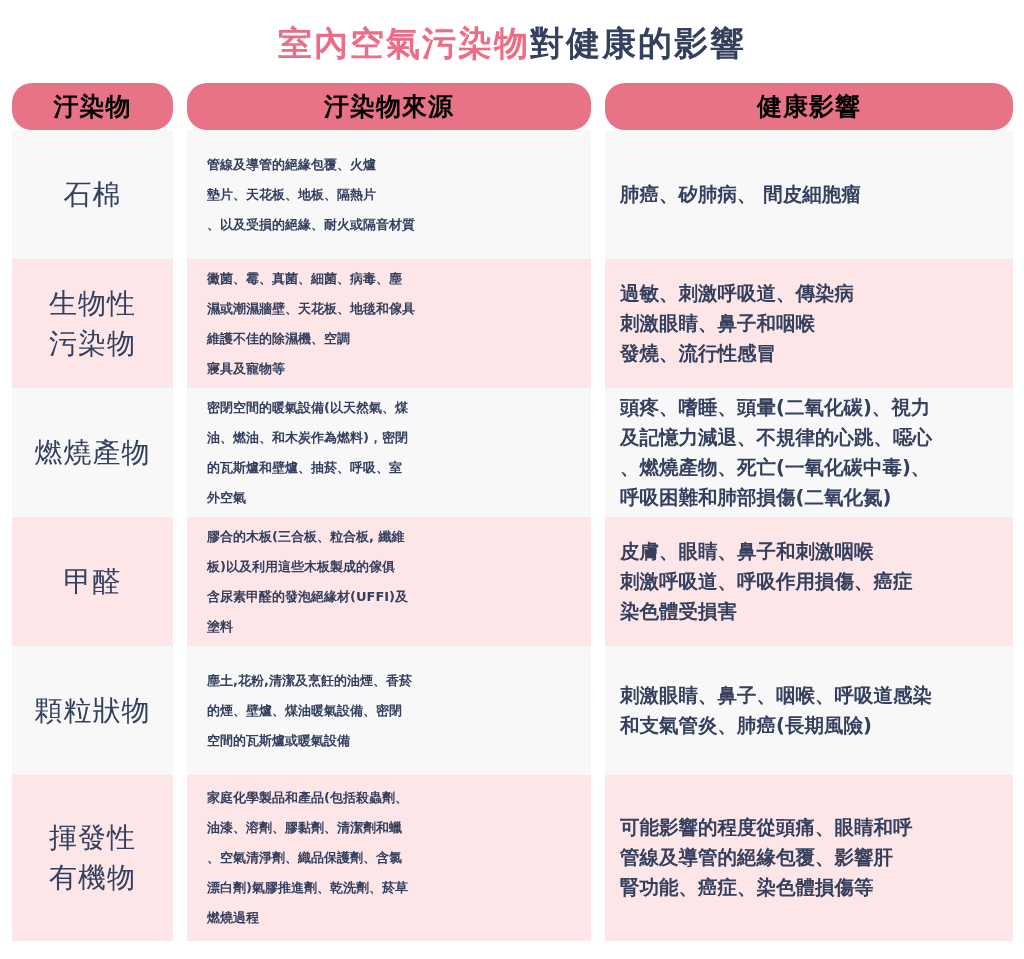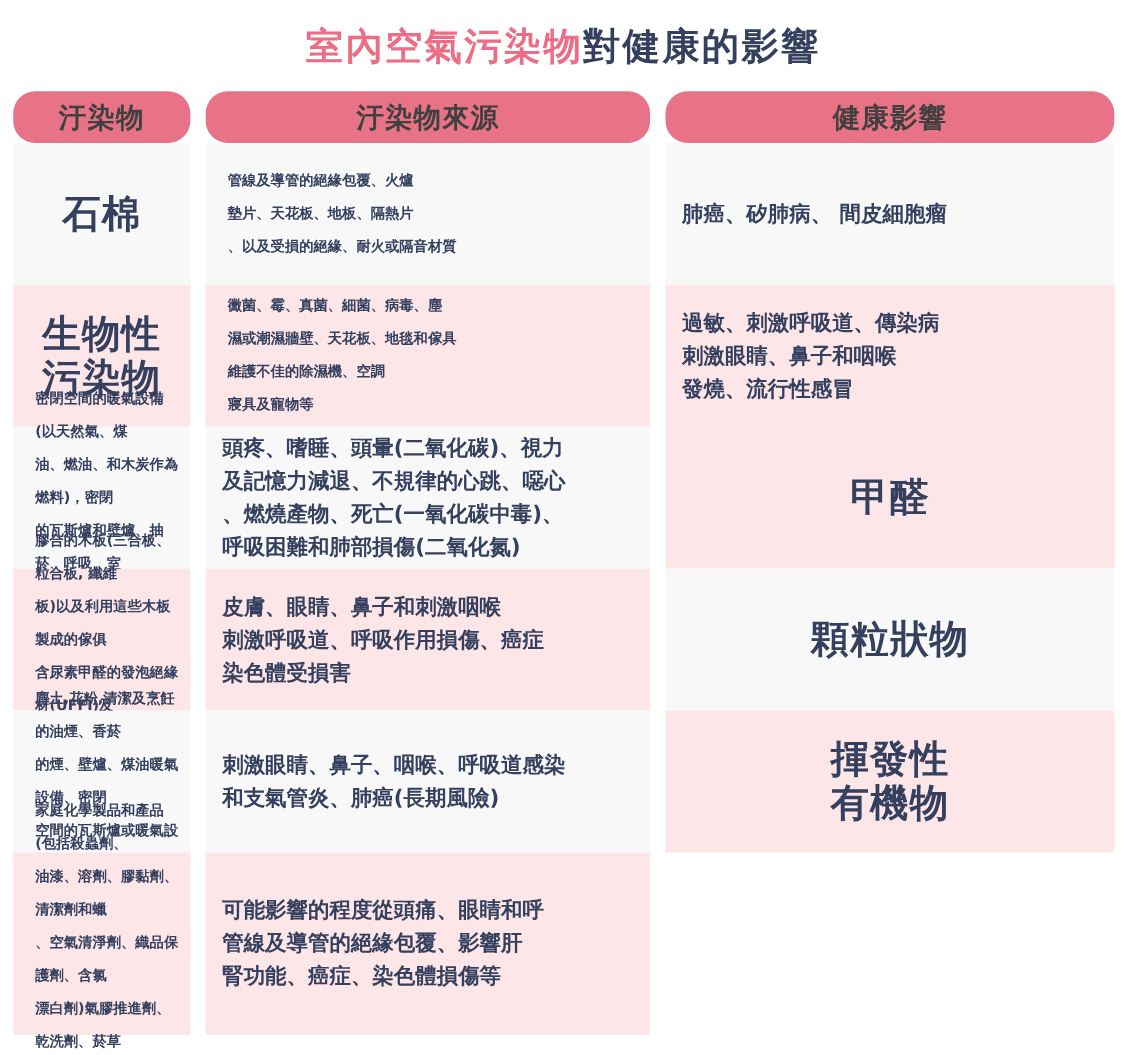--- a/index.html
+++ b/index.html
@@ -17,31 +17,31 @@
     .title .pink { color: #ec6d86; }
     .title .navy { color: #35405f; }
     .grid {
       position: absolute; top: 83px; left: 12px; width: 1000px;
       display: grid;
       grid-template-columns: 161px 404px 408px;
       column-gap: 14px;
       grid-template-rows: 47px 129px 129px 129px 129px 129px 166px;
     }
     .hcell {
-      background: #e97386; color: #404040; font-weight: bold;
+      background: #e97386; color: #000000; font-weight: bold;
       font-size: 25px; display: flex; align-items: center; justify-content: center;
       letter-spacing: 1px;
       border-radius: 20px;
     }
     .cell { display: flex; align-items: center; }
     .row-light { background: #f8f8f9; }
     .row-pink { background: #fde6e8; }
     .name {
       justify-content: center; text-align: right;
-      font-size: 35px; font-weight: bold; line-height: 40px; letter-spacing: 1px;
+      font-size: 28px; font-weight: normal; line-height: 40px; letter-spacing: 1px;
       white-space: pre-line;
     }
     .src {
       padding-left: 20px; padding-right: 6px;
       font-size: 13px; font-weight: bold; line-height: 30px;
       white-space: pre-line;
     }
     .eff {
       padding-left: 15px; padding-right: 6px;
       font-size: 19.5px; font-weight: bold; line-height: 30px;
@@ -71,20 +71,21 @@
     <div class="cell name row-pink">生物性
 污染物</div>
     <div class="cell src row-pink">黴菌、霉、真菌、細菌、病毒、塵
 濕或潮濕牆壁、天花板、地毯和傢具
 維護不佳的除濕機、空調
 寢具及寵物等</div>
     <div class="cell eff row-pink">過敏、刺激呼吸道、傳染病
 刺激眼睛、鼻子和咽喉
 發燒、流行性感冒</div>
 
+    <div class="cell name row-light">燃燒產物</div>
     <div class="cell src row-light">密閉空間的暖氣設備(以天然氣、煤
 油、燃油、和木炭作為燃料)，密閉
 的瓦斯爐和壁爐、抽菸、呼吸、室
 外空氣</div>
     <div class="cell eff row-light">頭疼、嗜睡、頭暈(二氧化碳)、視力
 及記憶力減退、不規律的心跳、噁心
 、燃燒產物、死亡(一氧化碳中毒)、
 呼吸困難和肺部損傷(二氧化氮)</div>
 
     <div class="cell name row-pink">甲醛</div>

